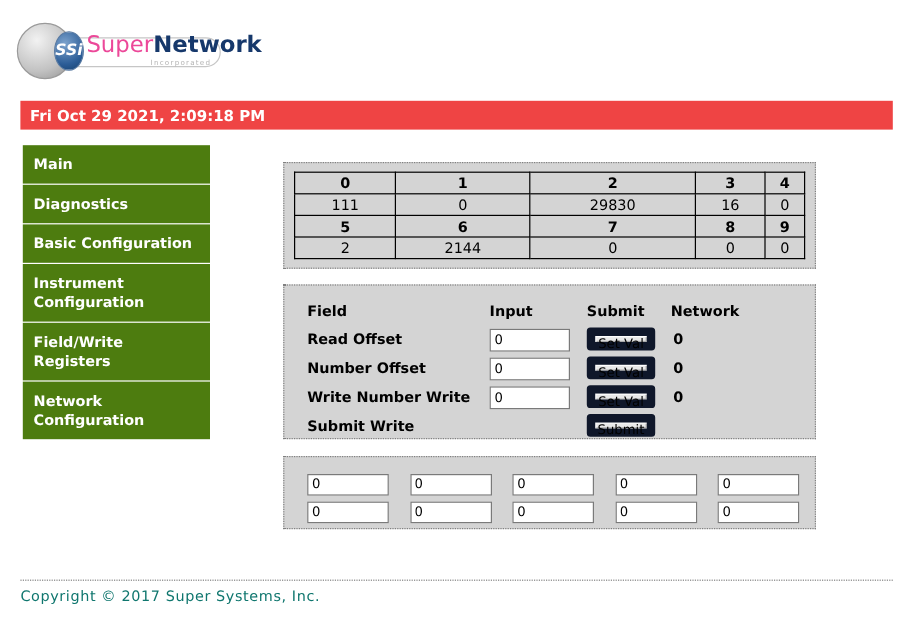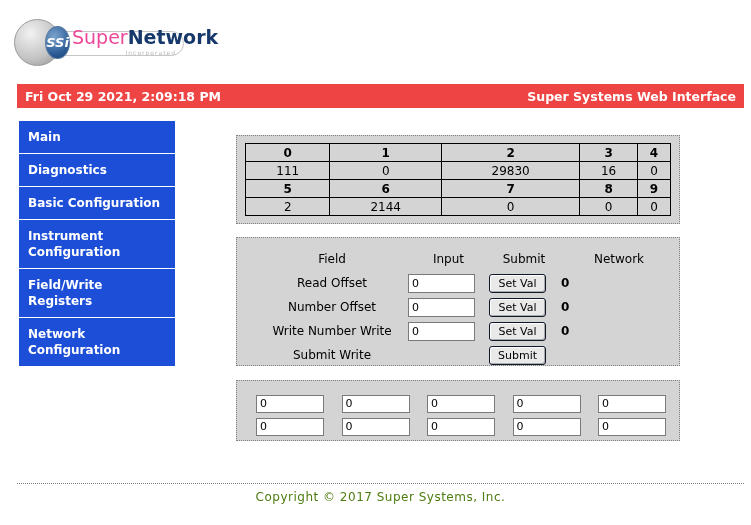--- a/index.html
+++ b/index.html
@@ -24,70 +24,69 @@
   .brand-sub { position:absolute; left:100px; top:33px; width:62px; text-align:right;
                font-size:6px; color:#b5b5b5; letter-spacing:1px; }
 
   
   #topbar { left:17px; top:84px; width:727px; height:24px; background:#ef4444; color:#fff;
             font-size:12.5px; font-weight:bold; display:flex; align-items:center;
             justify-content:space-between; padding:0 8px; }
 
   
   #sidebar { left:19px; top:121px; width:156px; }
-  .nav-item { background:#1d4ed8; color:#ffffff; font-size:12px; font-weight:bold;
+  .nav-item { background:#4d7c0f; color:#ffffff; font-size:12px; font-weight:bold;
               line-height:16px; padding:8px 9px; margin-bottom:1px; cursor:pointer; }
 
   
   .panel { background:#d4d4d4; border:1px dotted #808080; }
   #panel-registers { left:236px; top:135px; width:444px; height:89px; padding:7px 8px; }
   #reg-table { width:100%; border-collapse:collapse; }
   #reg-table td { border:1px solid #000; height:18px; text-align:center; font-size:12px;
                   color:#000; background:#d4d4d4; }
   #reg-table tr.hdr td { font-weight:bold; }
 
   #panel-form { left:236px; top:237px; width:444px; height:129px; padding:9px 0 0 19px; }
   .form-grid { display:grid; grid-template-columns:152px 81px 70px auto; grid-auto-rows:24px;
                align-items:center; font-size:12px; color:#000; }
-  .form-grid .hdr, .form-grid .lbl { font-weight:normal;text-align:center; }
+  .form-grid .hdr, .form-grid .lbl { font-weight:bold; }
   .cur { font-weight:bold; padding-left:2px; }
   .tin { width:67px; height:19px; border:1px solid #7a7a7a; background:#fff; font-size:11px;
          font-family:"DejaVu Sans","Liberation Sans",sans-serif; padding:1px 3px; }
   .btn { width:57px; height:19px; font-size:11px;
          font-family:"DejaVu Sans","Liberation Sans",sans-serif;
-         background:#e9e9e9; border:1px solid #0f172a; border-radius:3px;
+         background:#e9e9e9; border:7px solid #0f172a; border-radius:3px;
          box-shadow:inset 1px 1px 0 #ffffff, inset -1px -1px 0 #ababab; cursor:pointer; }
 
   #panel-write { left:236px; top:380px; width:444px; height:61px; padding:11px 0 0 19px; }
   .write-grid { display:grid; grid-template-columns:repeat(5,85.5px); grid-auto-rows:23px; }
   .win { width:68px; height:18px; border:1px solid #7a7a7a; background:#fff; font-size:11px;
          font-family:"DejaVu Sans","Liberation Sans",sans-serif; padding:1px 3px; }
 
   
   #footer-line { left:17px; top:483px; width:727px; border-top:1px dotted #808080; }
-  #footer-text { left:17px; top:490px; width:727px; text-align:center; font-size:12px;
-                 color:#4d7c0f; letter-spacing:0.5px; }
+  #footer-text { left:17px; top:490px; width:727px; font-size:12px;
+                 color:#0f766e; letter-spacing:0.5px; }
 </style>
 </head>
 <body>
 
 <div id="logo" class="abs">
   <div class="swoosh"></div>
   <div class="badge">
     <div class="badge-inner">SSi</div>
   </div>
   <div class="brand">
     <span class="super">Super</span><span class="systems">Network</span>
   </div>
   <div class="brand-sub">Incorporated</div>
 </div>
 
 <div id="topbar" class="abs">
   <span>Fri Oct 29 2021, 2:09:18 PM</span>
-  <span>Super Systems Web Interface</span>
 </div>
 
 <div id="sidebar" class="abs">
   <div class="nav-item">Main</div>
   <div class="nav-item">Diagnostics</div>
   <div class="nav-item">Basic Configuration</div>
   <div class="nav-item">Instrument Configuration</div>
   <div class="nav-item">Field/Write Registers</div>
   <div class="nav-item">Network Configuration</div>
 </div>

